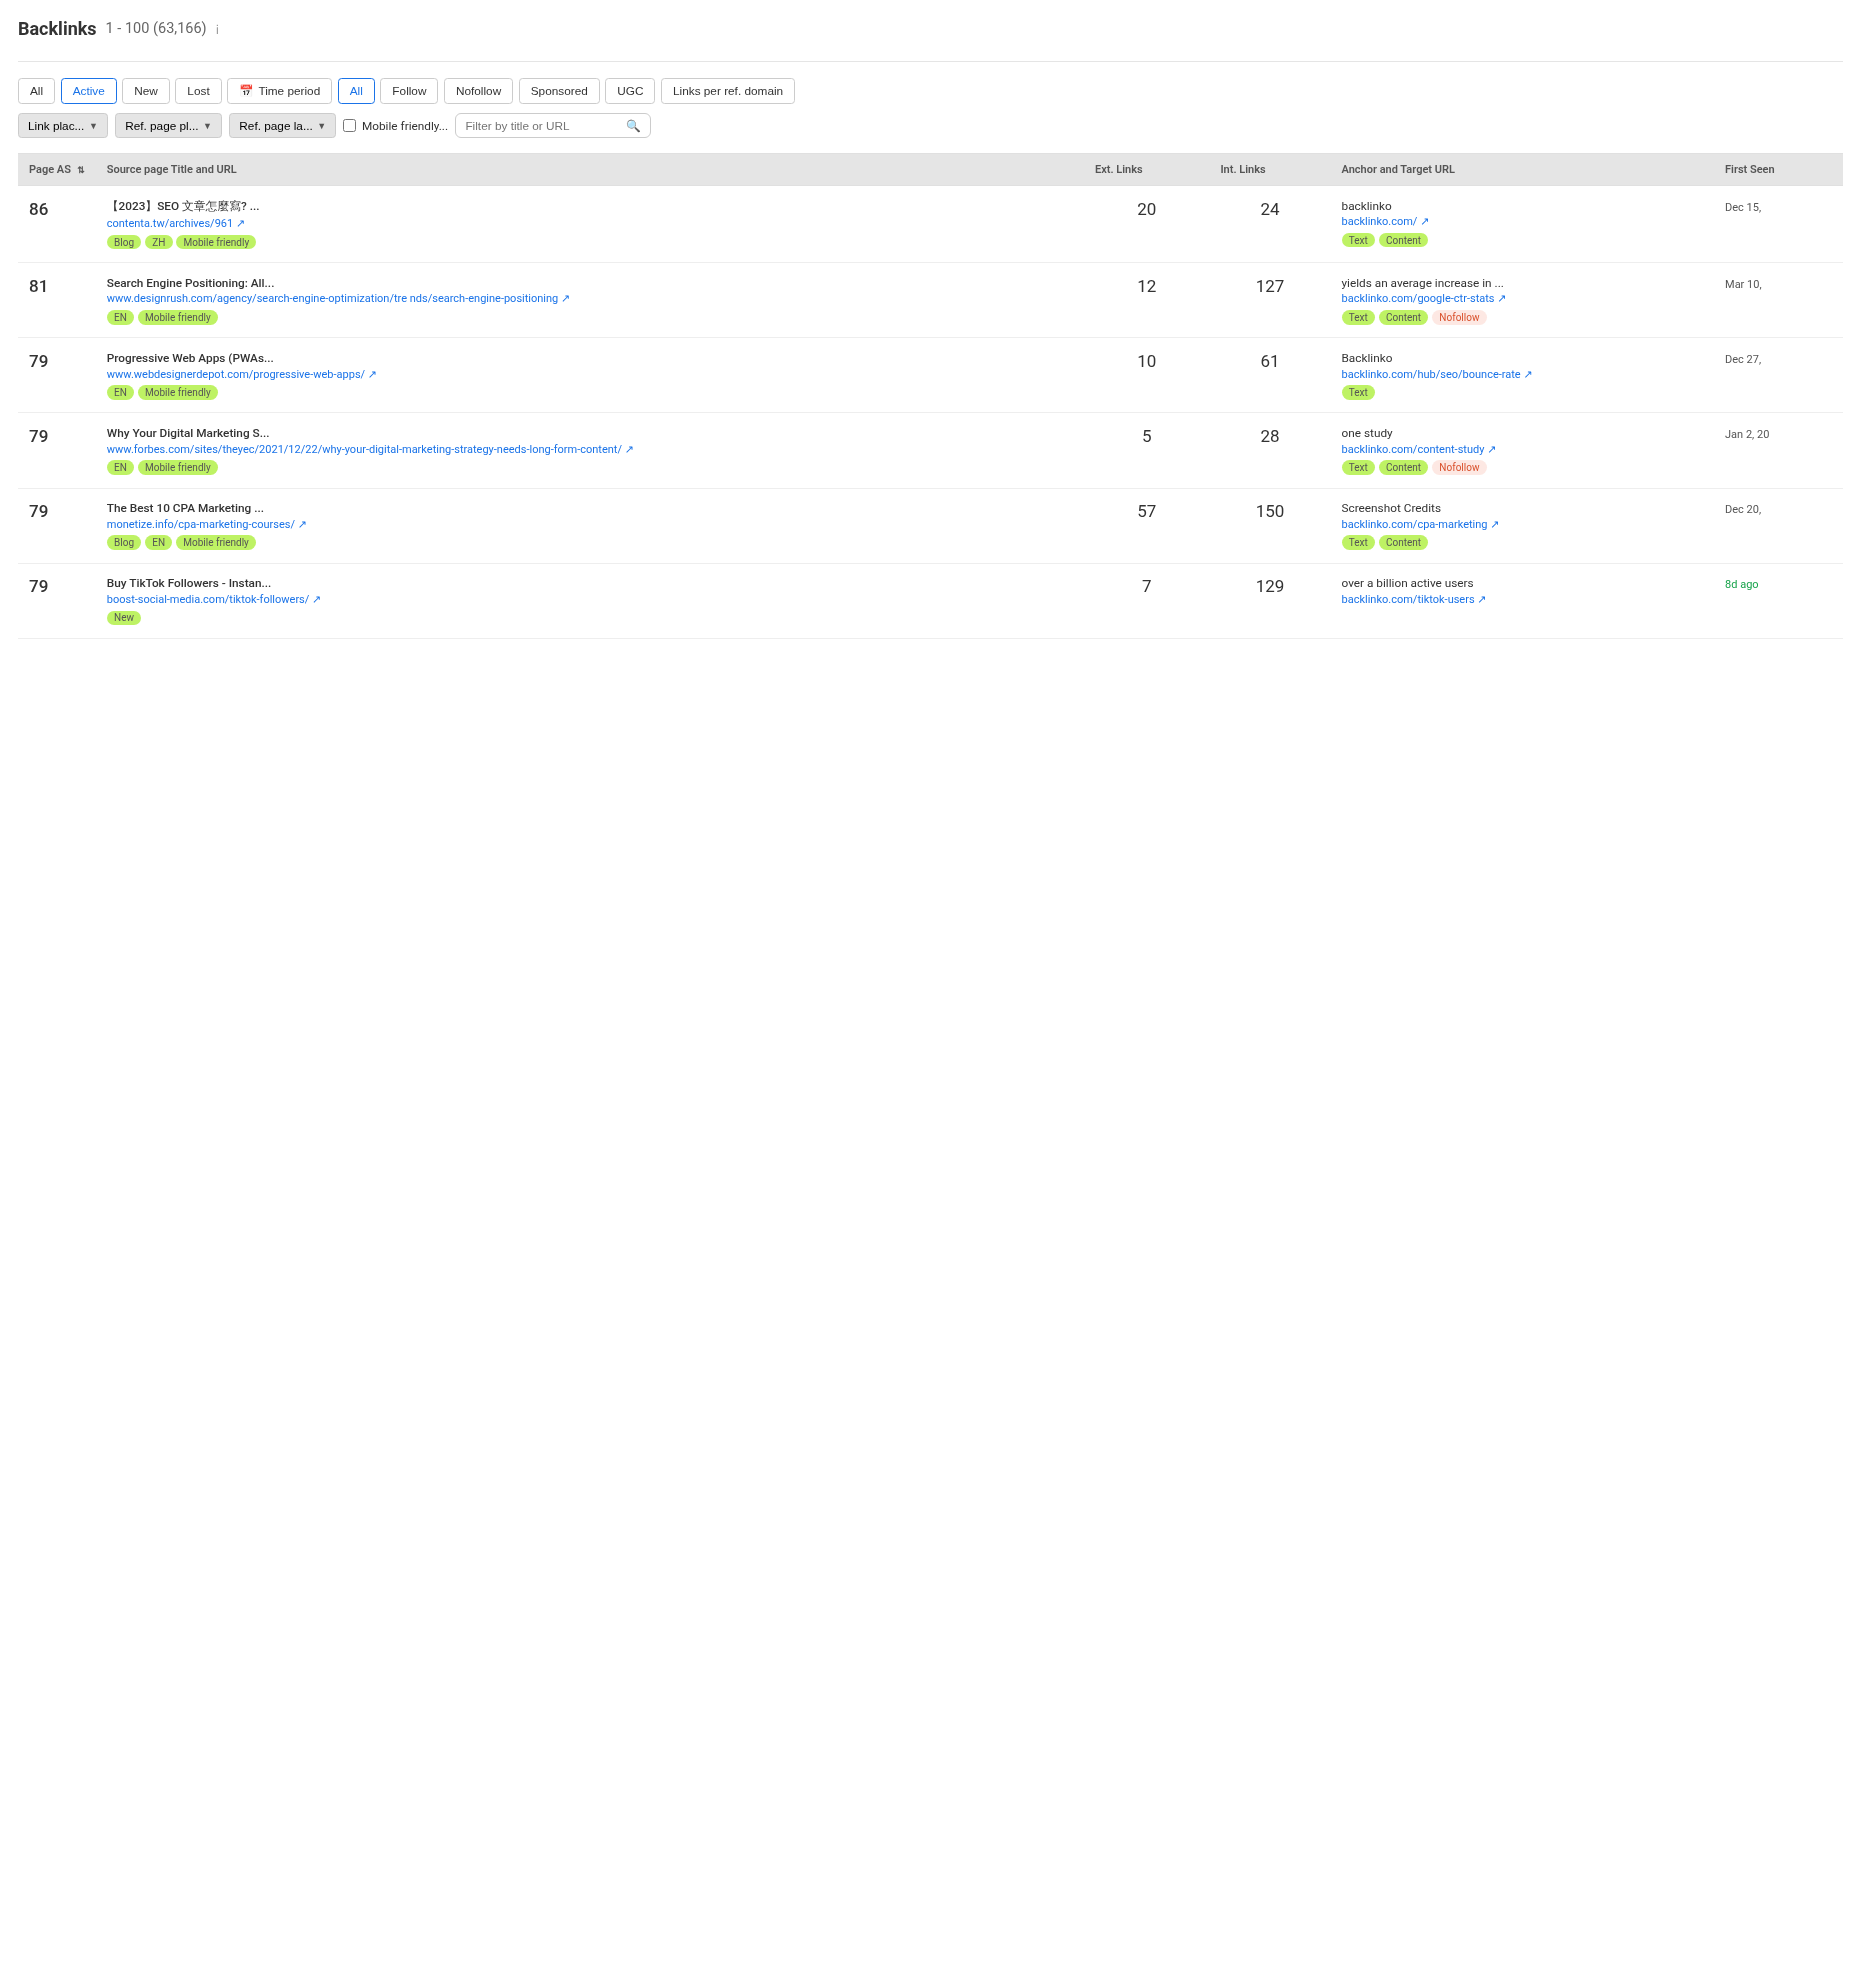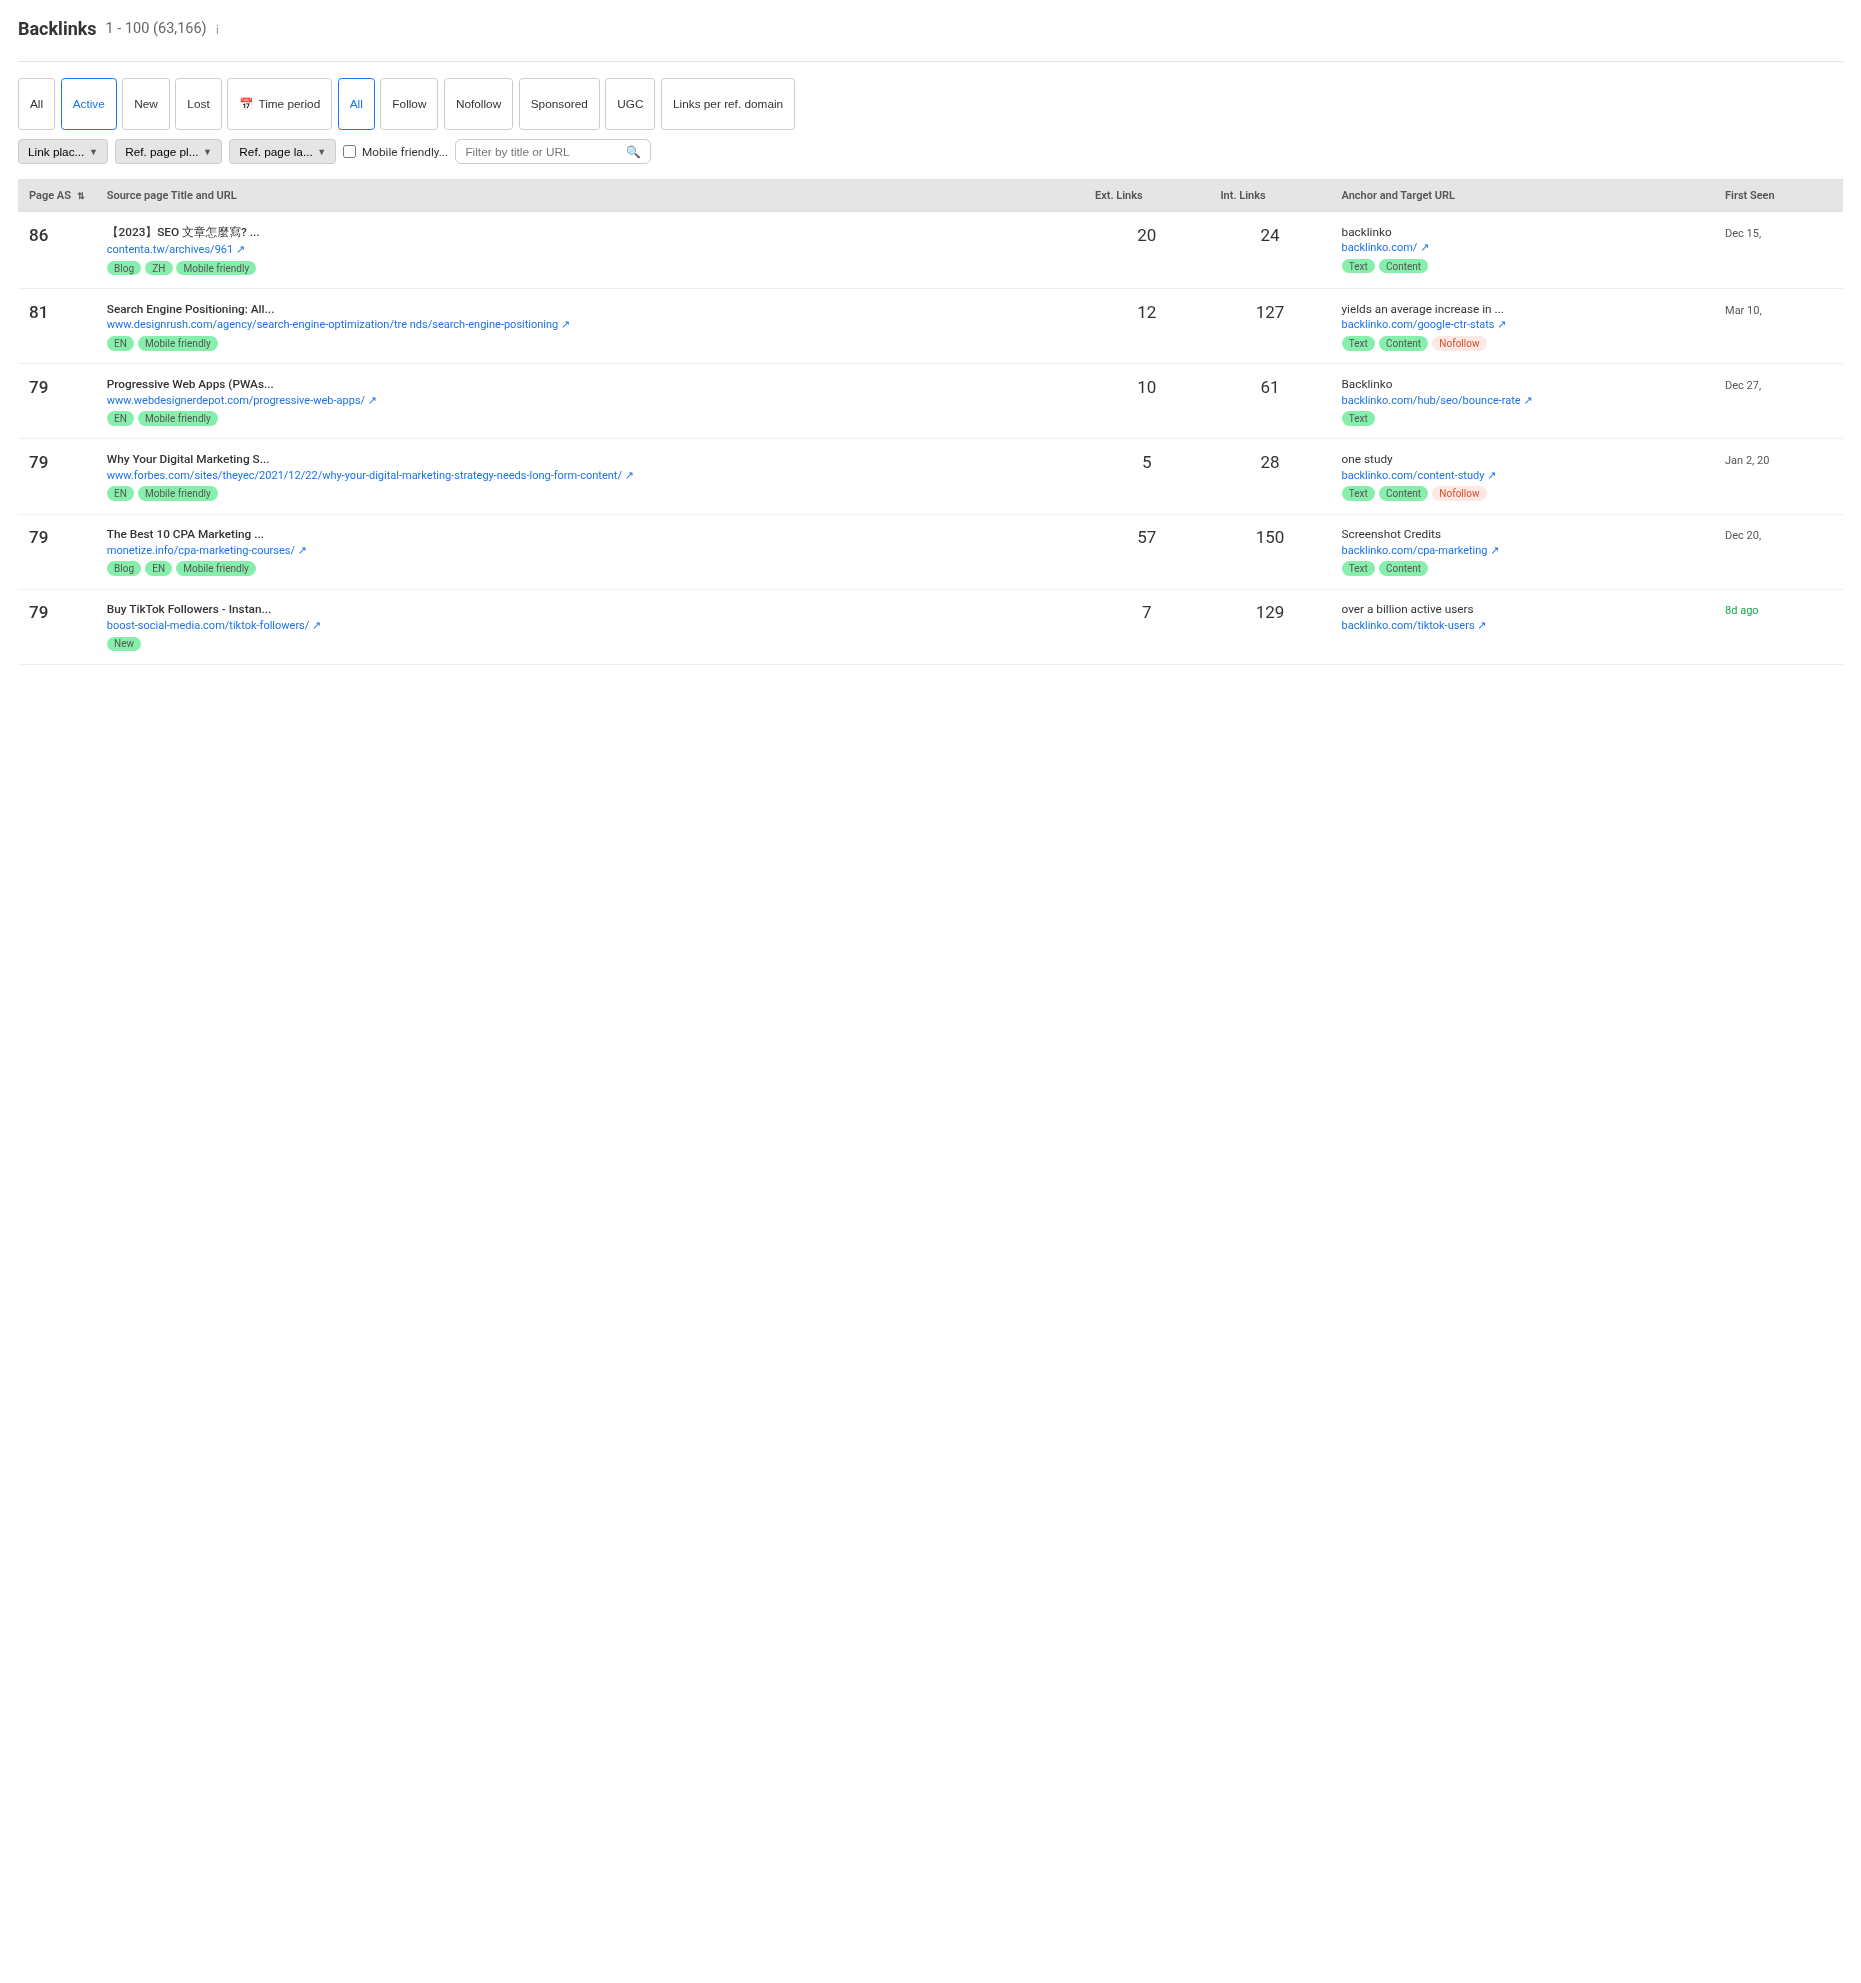--- a/index.html
+++ b/index.html
@@ -42,21 +42,21 @@
       display: flex;
       align-items: center;
       gap: 7.3px;
       margin-bottom: 14.5px;
       flex-wrap: wrap;
     }
     .filter-btn {
       border: 0.9px solid #ccc;
       background: #fff;
       border-radius: 3.6px;
-      padding: 18px 11px;
+      padding: 5px 11px;
       font-size: 11.8px;
       cursor: pointer;
       color: #333;
     }
     .filter-btn.active {
       border: 1.8px solid #1a73e8;
       color: #1a73e8;
       font-weight: 500;
       text-align: center;
     }
@@ -150,21 +150,21 @@
       display: block;
       margin-bottom: 4.5px;
     }
     .tags {
       display: flex;
       flex-wrap: wrap;
       gap: 3.6px;
       margin-top: 3.6px;
     }
     .tag {
-      background: #86efac;
+      background: #bef264;
       border-radius: 11px;
       padding: 1.8px 7.3px;
       font-size: 10px;
       color: #555;
     }
     .tag.nofollow {
       background: #fde8e3;
       color: #d94f2a;
     }
     .ext-links, .int-links {

